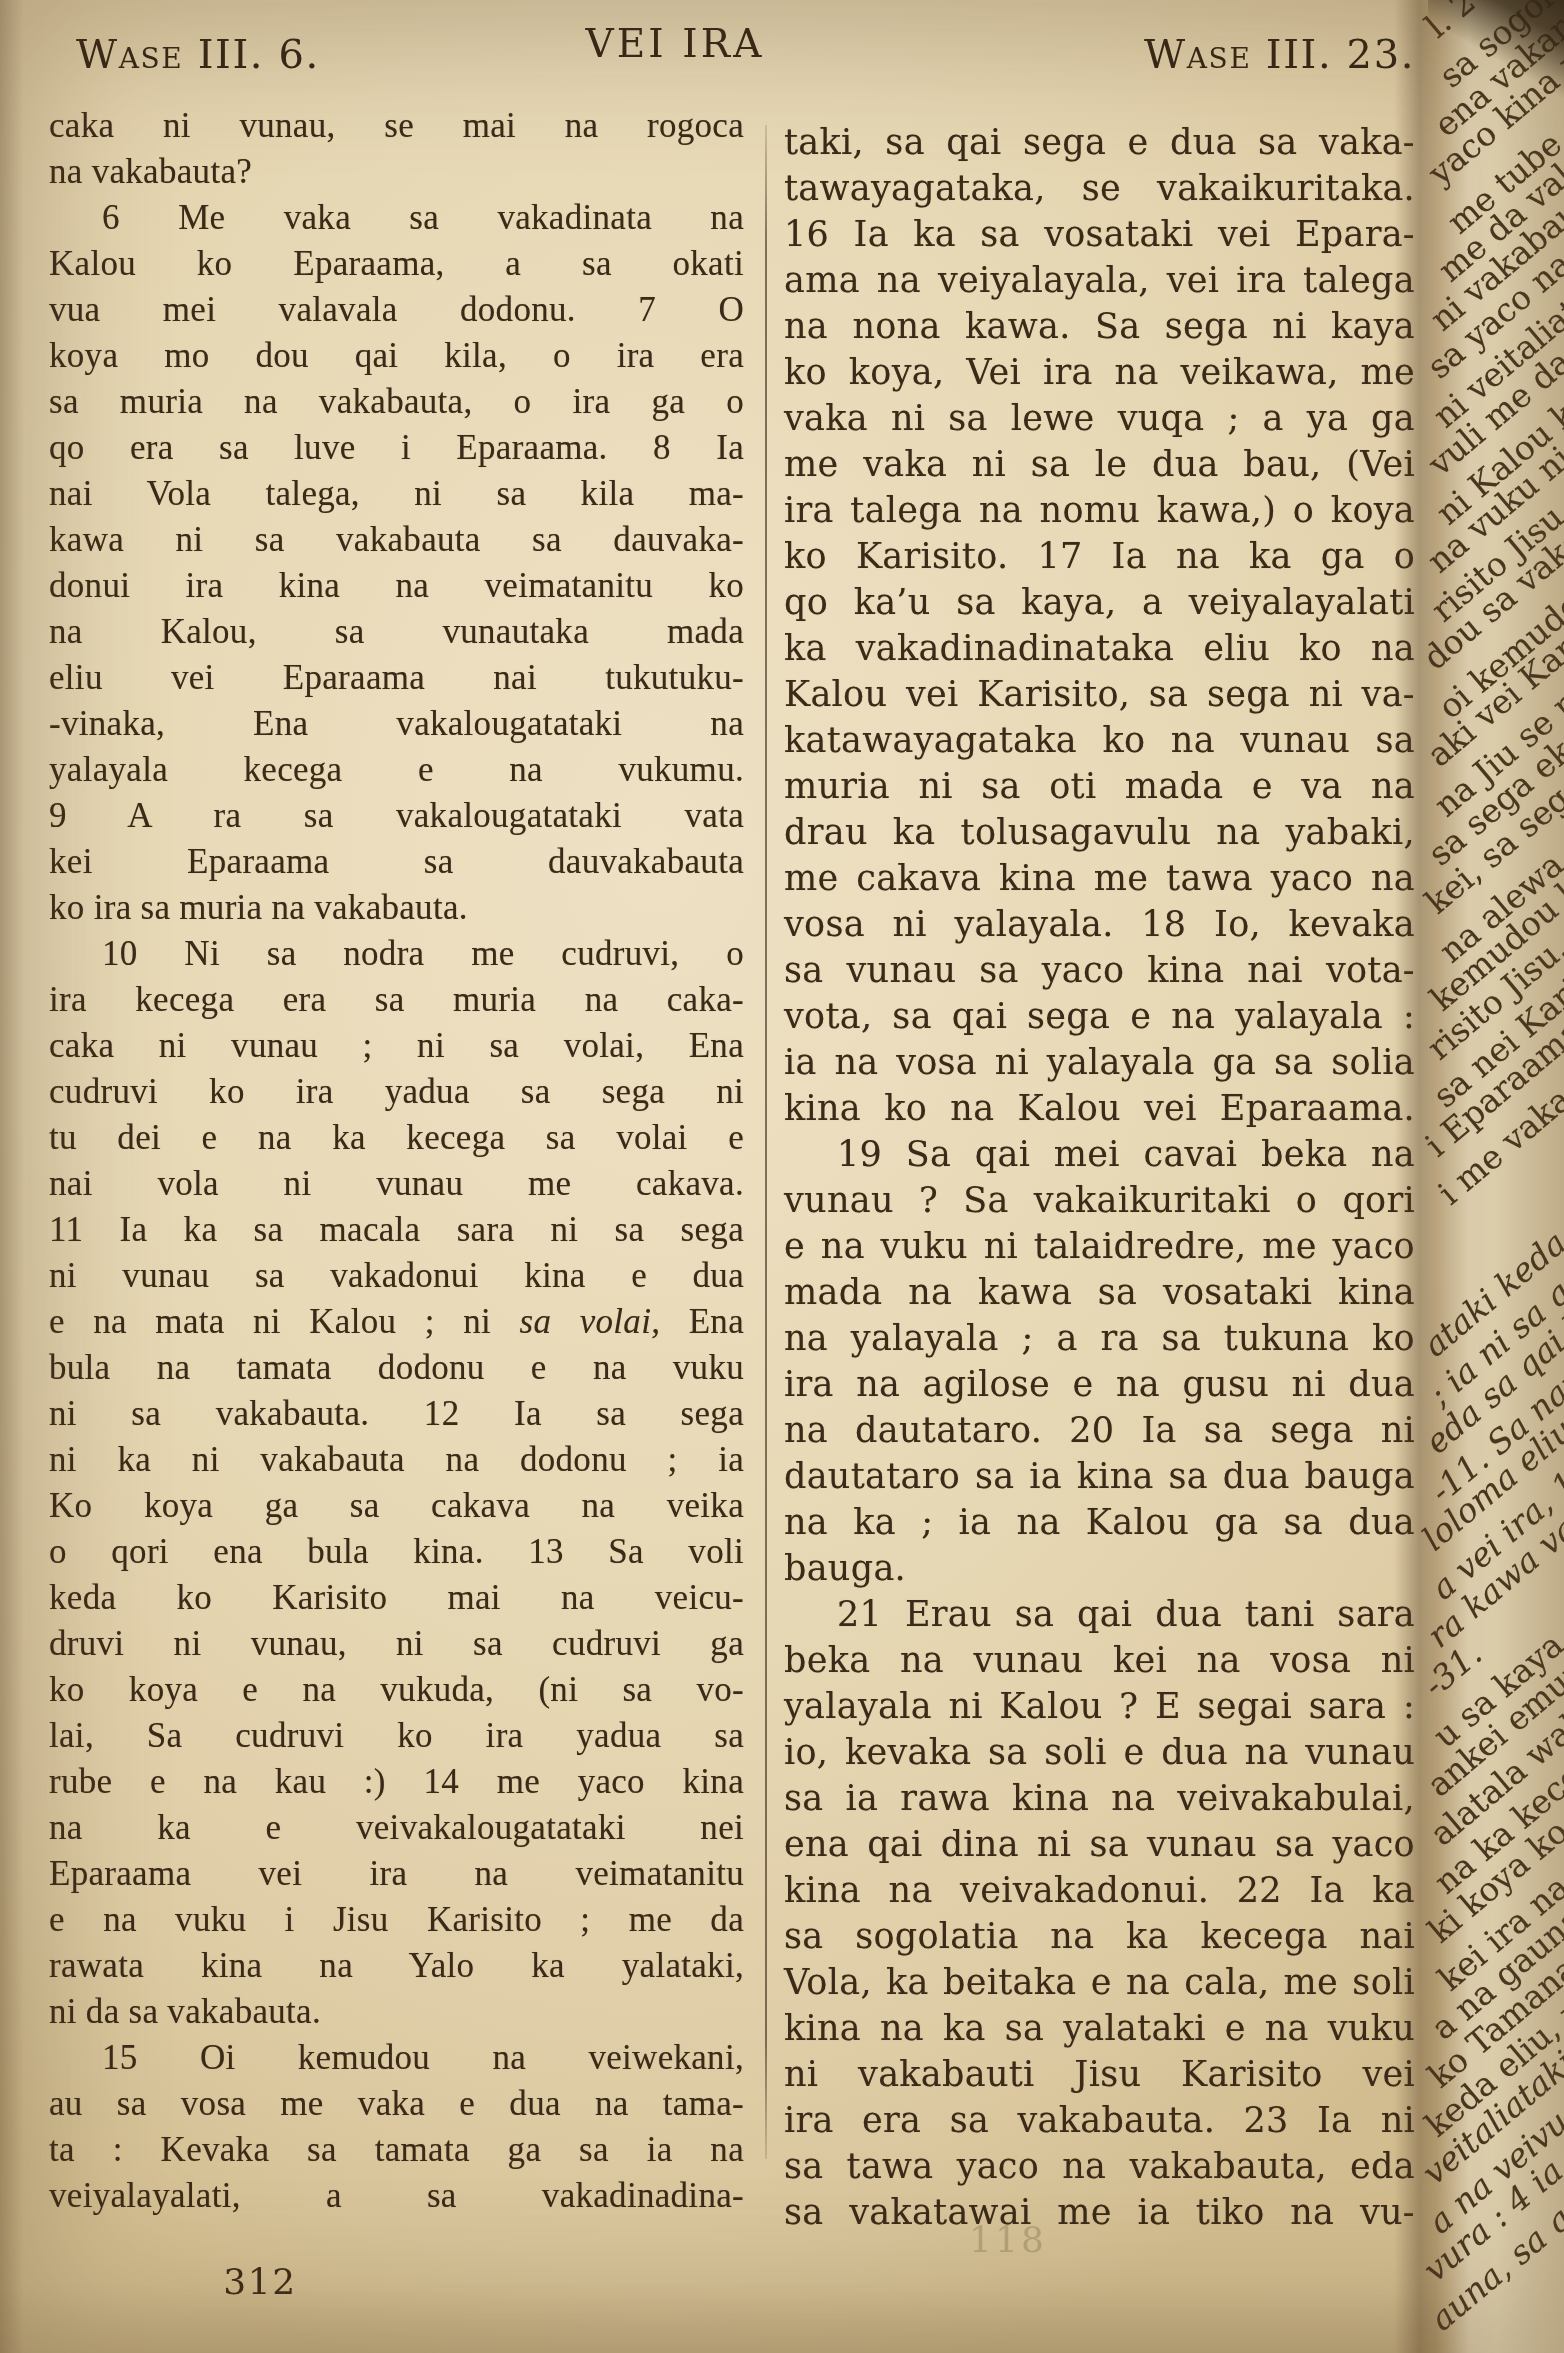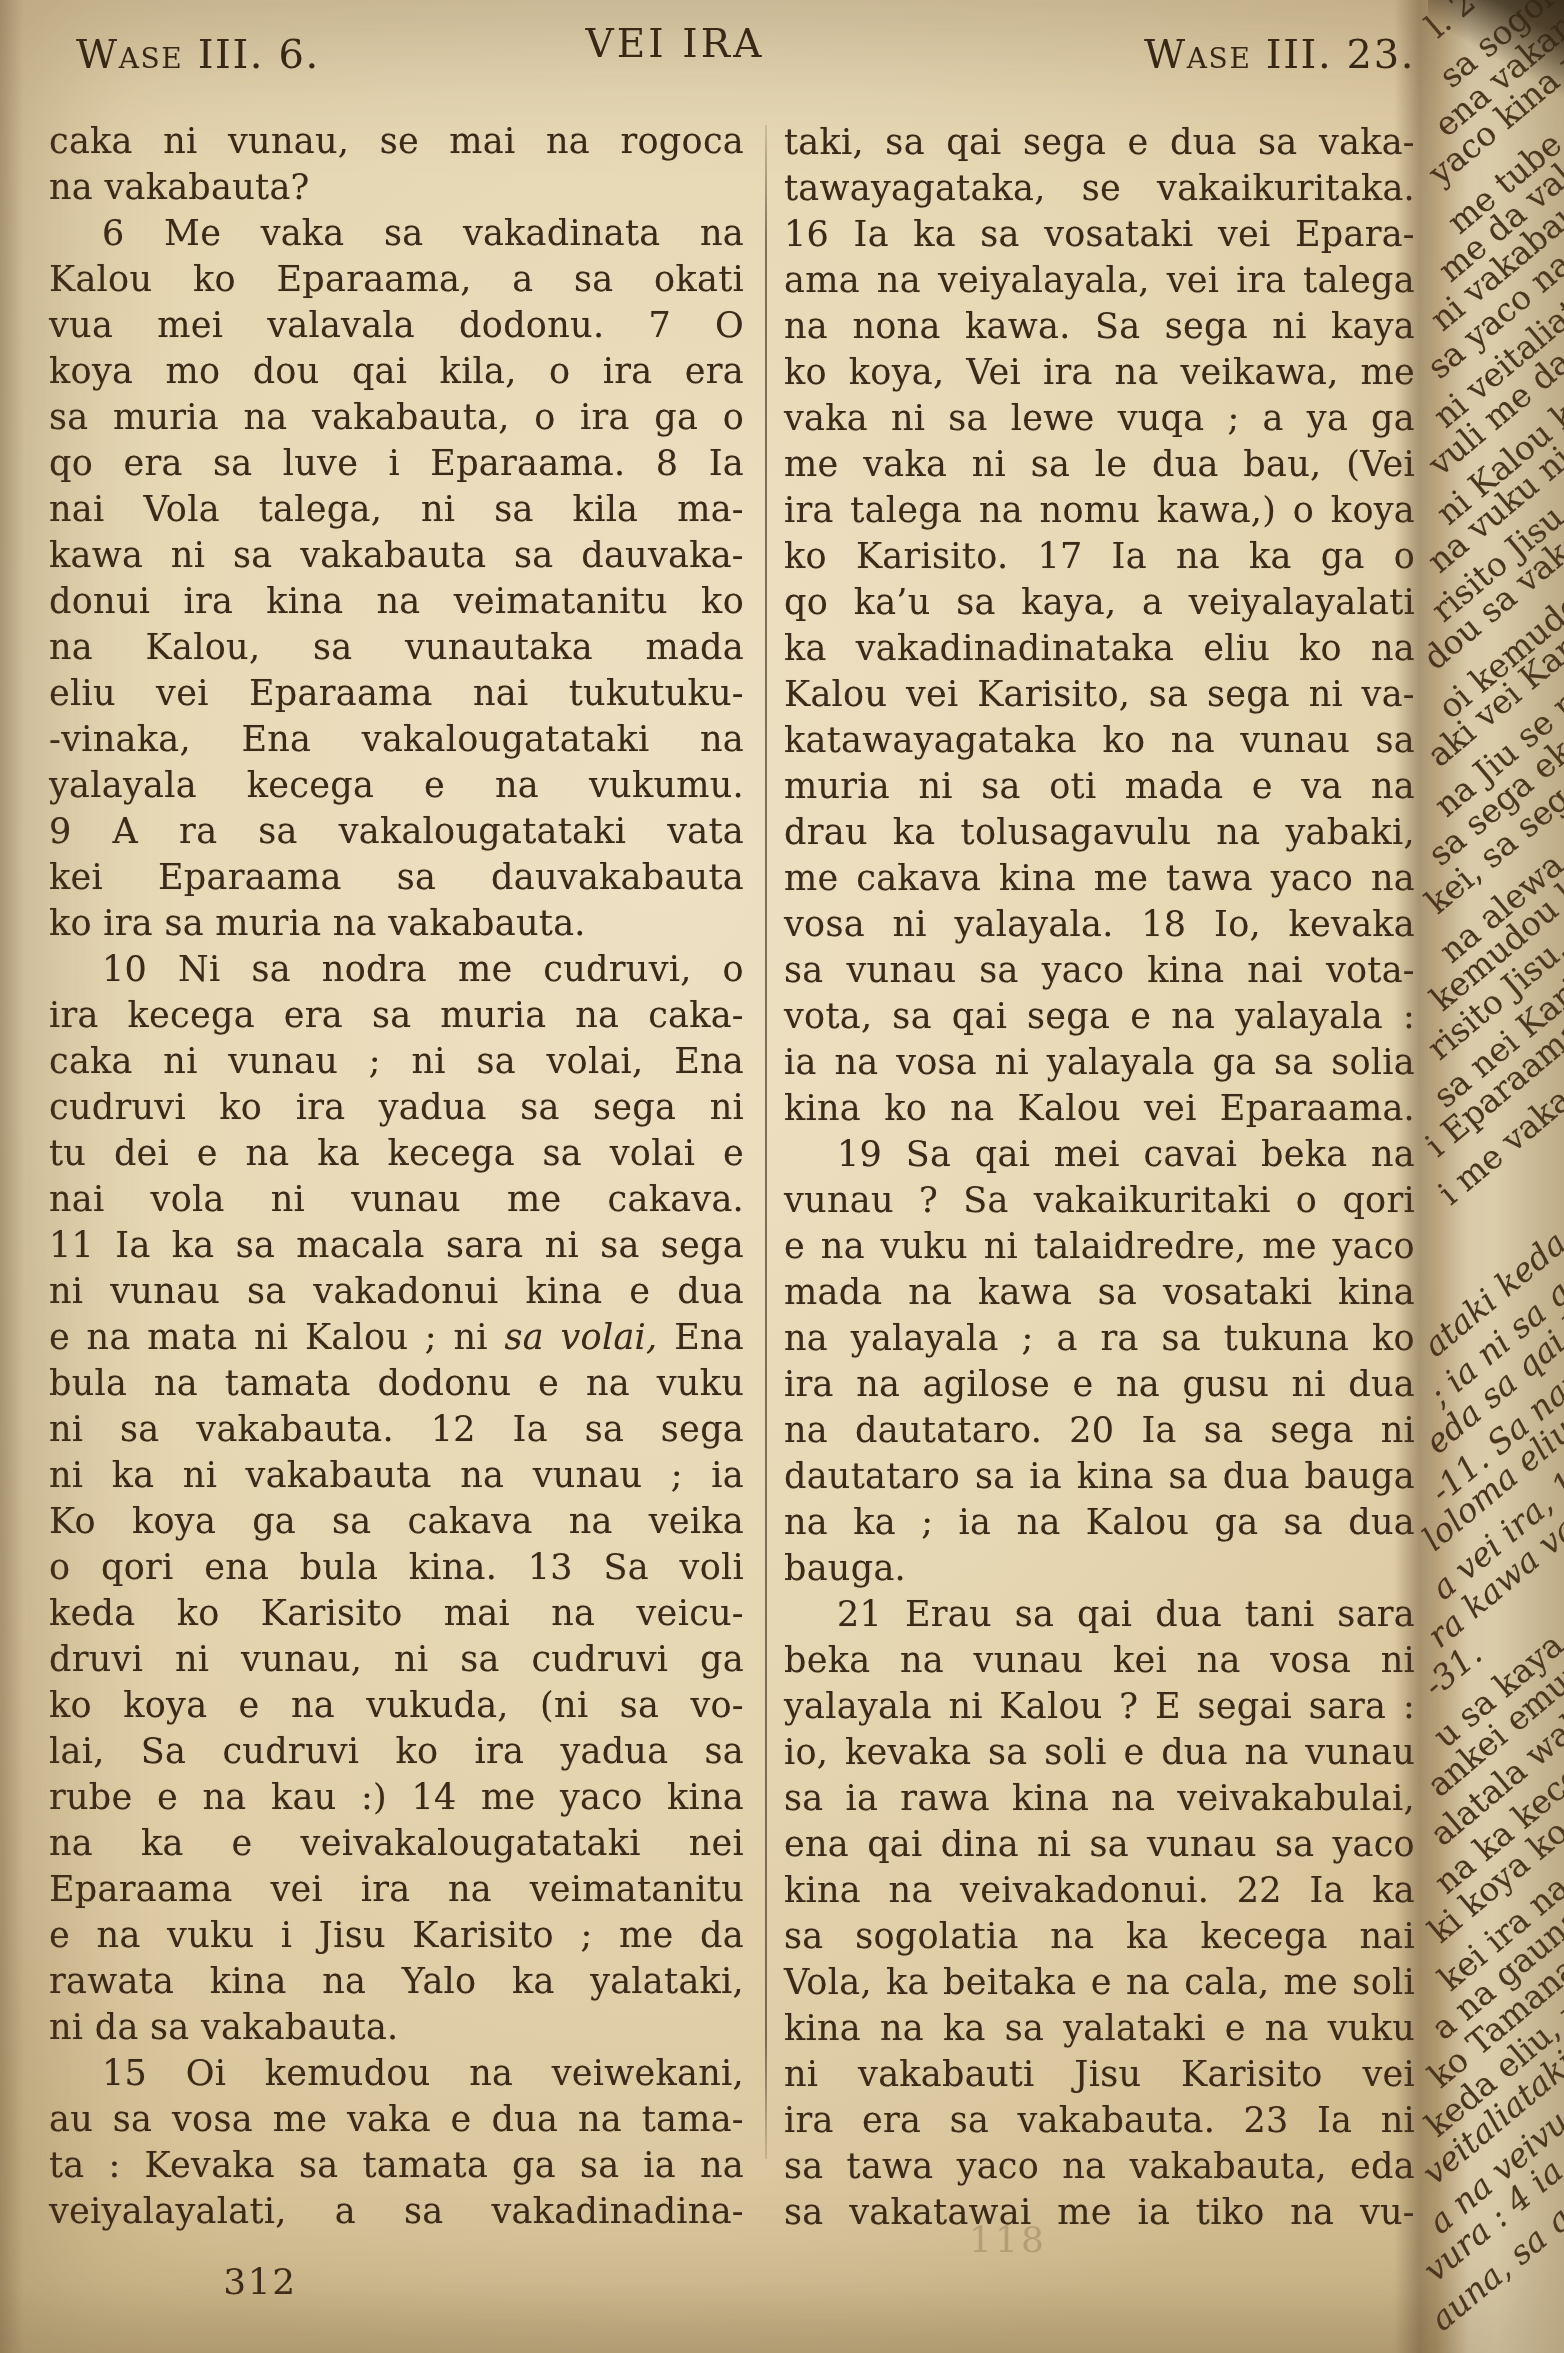--- a/index.html
+++ b/index.html
@@ -64,21 +64,21 @@
 <div class="page">
 
   <div class="hdr hdr-side" style="left:56px;top:31px;margin-left:20px;">Wase III. 6.</div>
 
   <div class="hdr hdr-center" style="left:667px;top:21px;margin-left:8px;">VEI IRA</div>
 
   <div class="hdr hdr-side" style="right:150px;top:31px;">Wase III. 23.</div>
 
   <div class="col-rule"></div>
 
-  <div class="col" style="left:49px;top:118px;width:695px;">
+  <div class="col" style="left:49px;top:103px;width:695px;font-family:Liberation Serif, serif;">
       <div class="line"><span>caka ni vunau, se mai na rogoca</span></div>
       <div class="line nojust"><span>na vakabauta?</span></div>
       <div class="line ind"><span>6 Me vaka sa vakadinata na</span></div>
       <div class="line"><span>Kalou ko Eparaama, a sa okati</span></div>
       <div class="line"><span>vua mei valavala dodonu. 7 O</span></div>
       <div class="line"><span>koya mo dou qai kila, o ira era</span></div>
       <div class="line"><span>sa muria na vakabauta, o ira ga o</span></div>
       <div class="line"><span>qo era sa luve i Eparaama. 8 Ia</span></div>
       <div class="line"><span>nai Vola talega, ni sa kila ma-</span></div>
       <div class="line"><span>kawa ni sa vakabauta sa dauvaka-</span></div>
@@ -94,21 +94,21 @@
       <div class="line"><span>ira kecega era sa muria na caka-</span></div>
       <div class="line"><span>caka ni vunau ; ni sa volai, Ena</span></div>
       <div class="line"><span>cudruvi ko ira yadua sa sega ni</span></div>
       <div class="line"><span>tu dei e na ka kecega sa volai e</span></div>
       <div class="line"><span>nai vola ni vunau me cakava.</span></div>
       <div class="line"><span>11 Ia ka sa macala sara ni sa sega</span></div>
       <div class="line"><span>ni vunau sa vakadonui kina e dua</span></div>
       <div class="line"><span>e na mata ni Kalou ; ni </span><span class="it">sa volai,</span><span> Ena</span></div>
       <div class="line"><span>bula na tamata dodonu e na vuku</span></div>
       <div class="line"><span>ni sa vakabauta. 12 Ia sa sega</span></div>
-      <div class="line"><span>ni ka ni vakabauta na vunau ; ia</span></div>
+      <div class="line"><span>ni ka ni vakabauta na dodonu ; ia</span></div>
       <div class="line"><span>Ko koya ga sa cakava na veika</span></div>
       <div class="line"><span>o qori ena bula kina. 13 Sa voli</span></div>
       <div class="line"><span>keda ko Karisito mai na veicu-</span></div>
       <div class="line"><span>druvi ni vunau, ni sa cudruvi ga</span></div>
       <div class="line"><span>ko koya e na vukuda, (ni sa vo-</span></div>
       <div class="line"><span>lai, Sa cudruvi ko ira yadua sa</span></div>
       <div class="line"><span>rube e na kau :) 14 me yaco kina</span></div>
       <div class="line"><span>na ka e veivakalougatataki nei</span></div>
       <div class="line"><span>Eparaama vei ira na veimatanitu</span></div>
       <div class="line"><span>e na vuku i Jisu Karisito ; me da</span></div>

